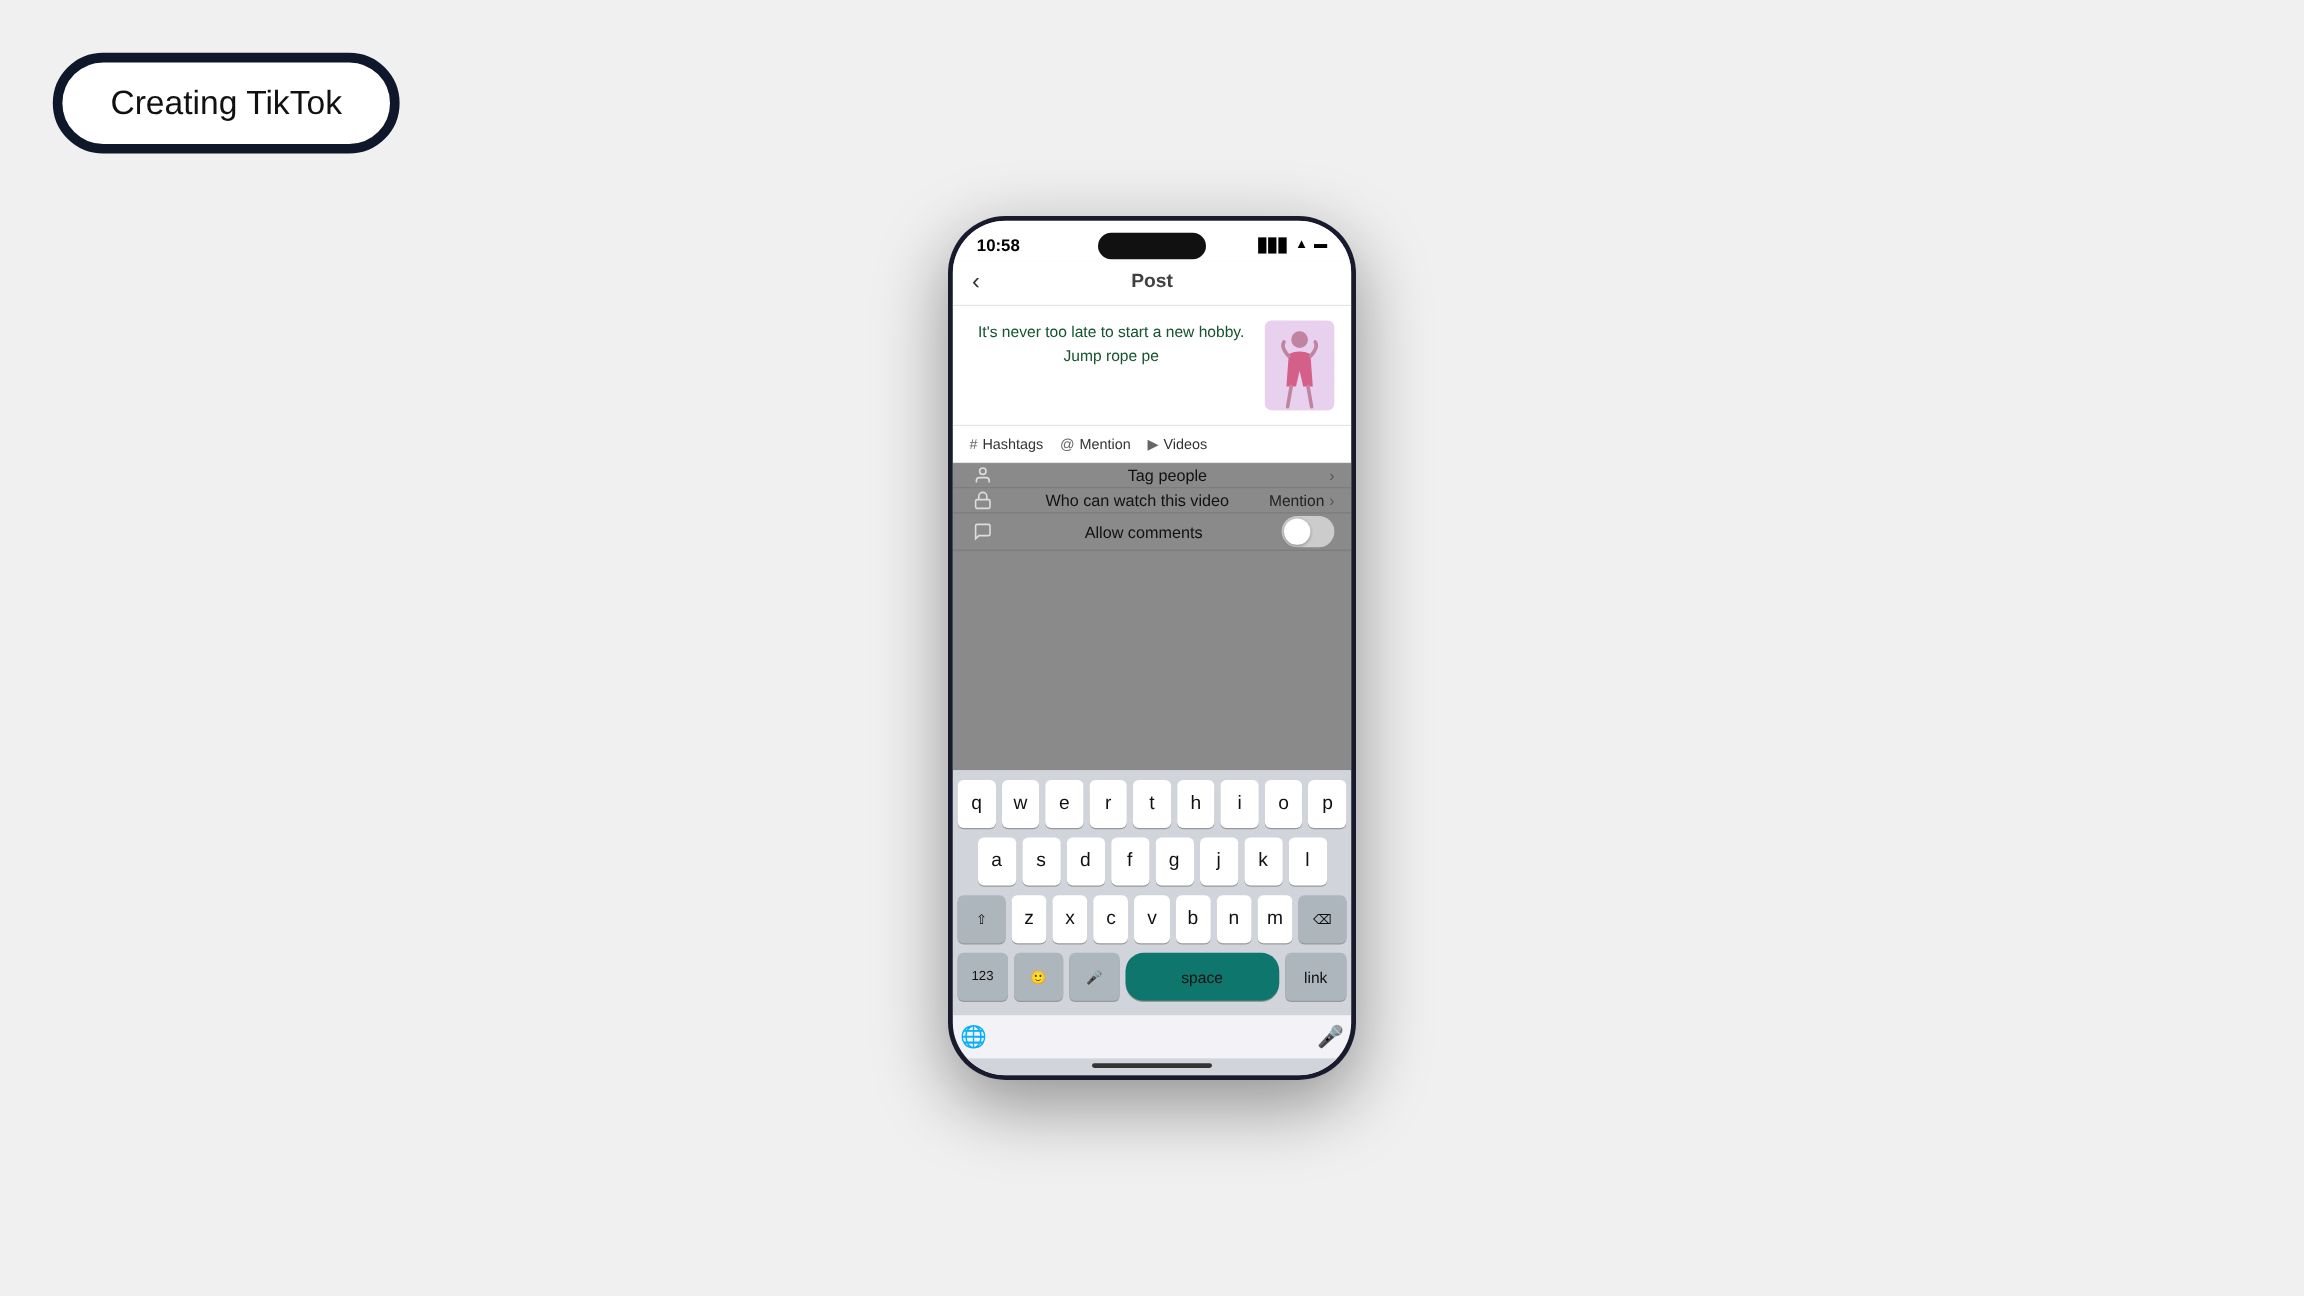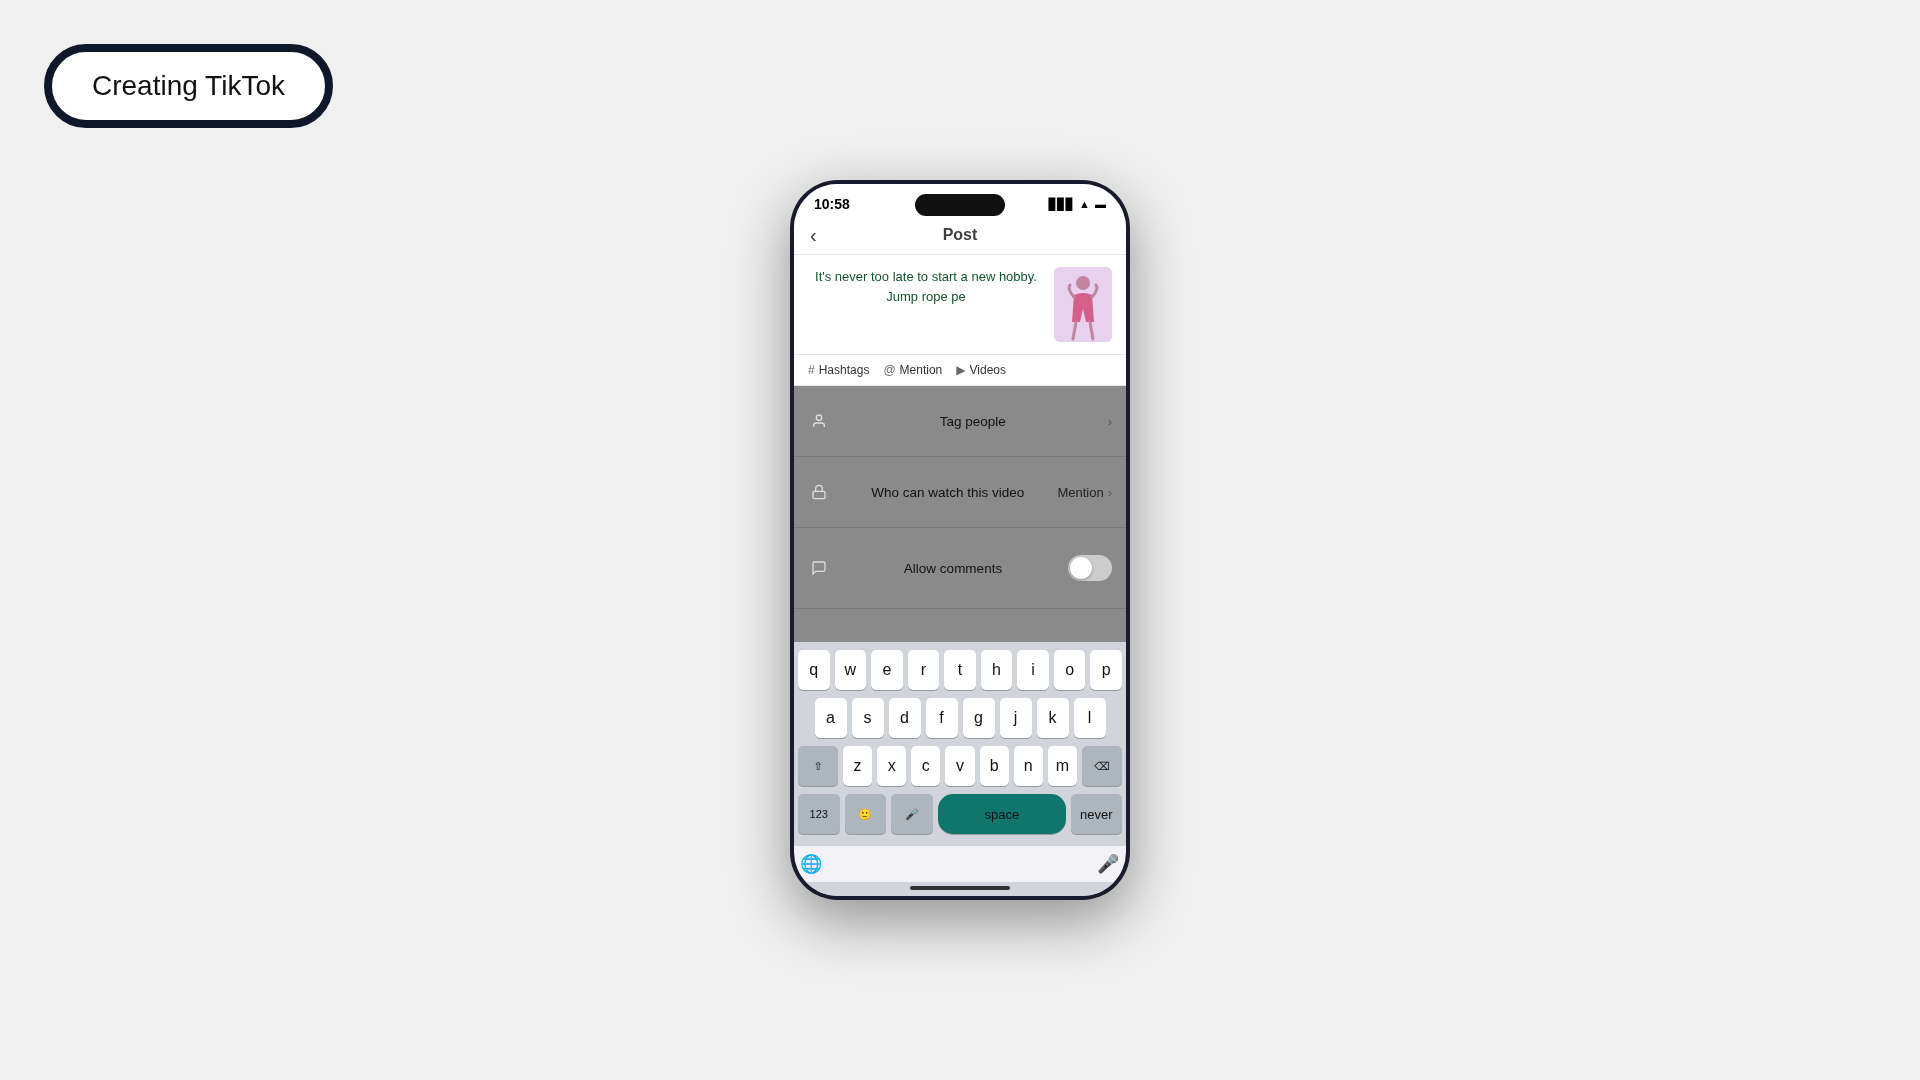--- a/index.html
+++ b/index.html
@@ -146,21 +146,21 @@
     .tag-icon { font-size: 12px; color: #666; }
 
     
     .settings-list {
       background: #8a8a8a;
       flex: 1;
     }
     .setting-row {
       display: flex;
       align-items: center;
-      padding: 27px 14px;
+      padding: 2px 14px;
       border-bottom: 1px solid #7a7a7a;
       background: #8a8a8a;
     }
     .setting-icon {
       width: 22px;
       font-size: 14px;
       color: #e0e0e0;
       flex-shrink: 0;
       display: flex;
       align-items: center;
@@ -426,21 +426,21 @@
         <div class="key">n</div>
         <div class="key">m</div>
         <div class="key key-special key-delete">⌫</div>
       </div>
 
       <div class="key-row">
         <div class="key key-special">123</div>
         <div class="key key-special">🙂</div>
         <div class="key key-special">🎤</div>
         <div class="key-space">space</div>
-        <div class="key-next">never</div>
+        <div class="key-next">link</div>
       </div>
     </div>
 
     <div class="bottom-row">
       <span class="globe-icon">🌐</span>
       <span class="mic-icon">🎤</span>
     </div>
 
     <div class="home-bar">
       <div class="home-indicator"></div>

